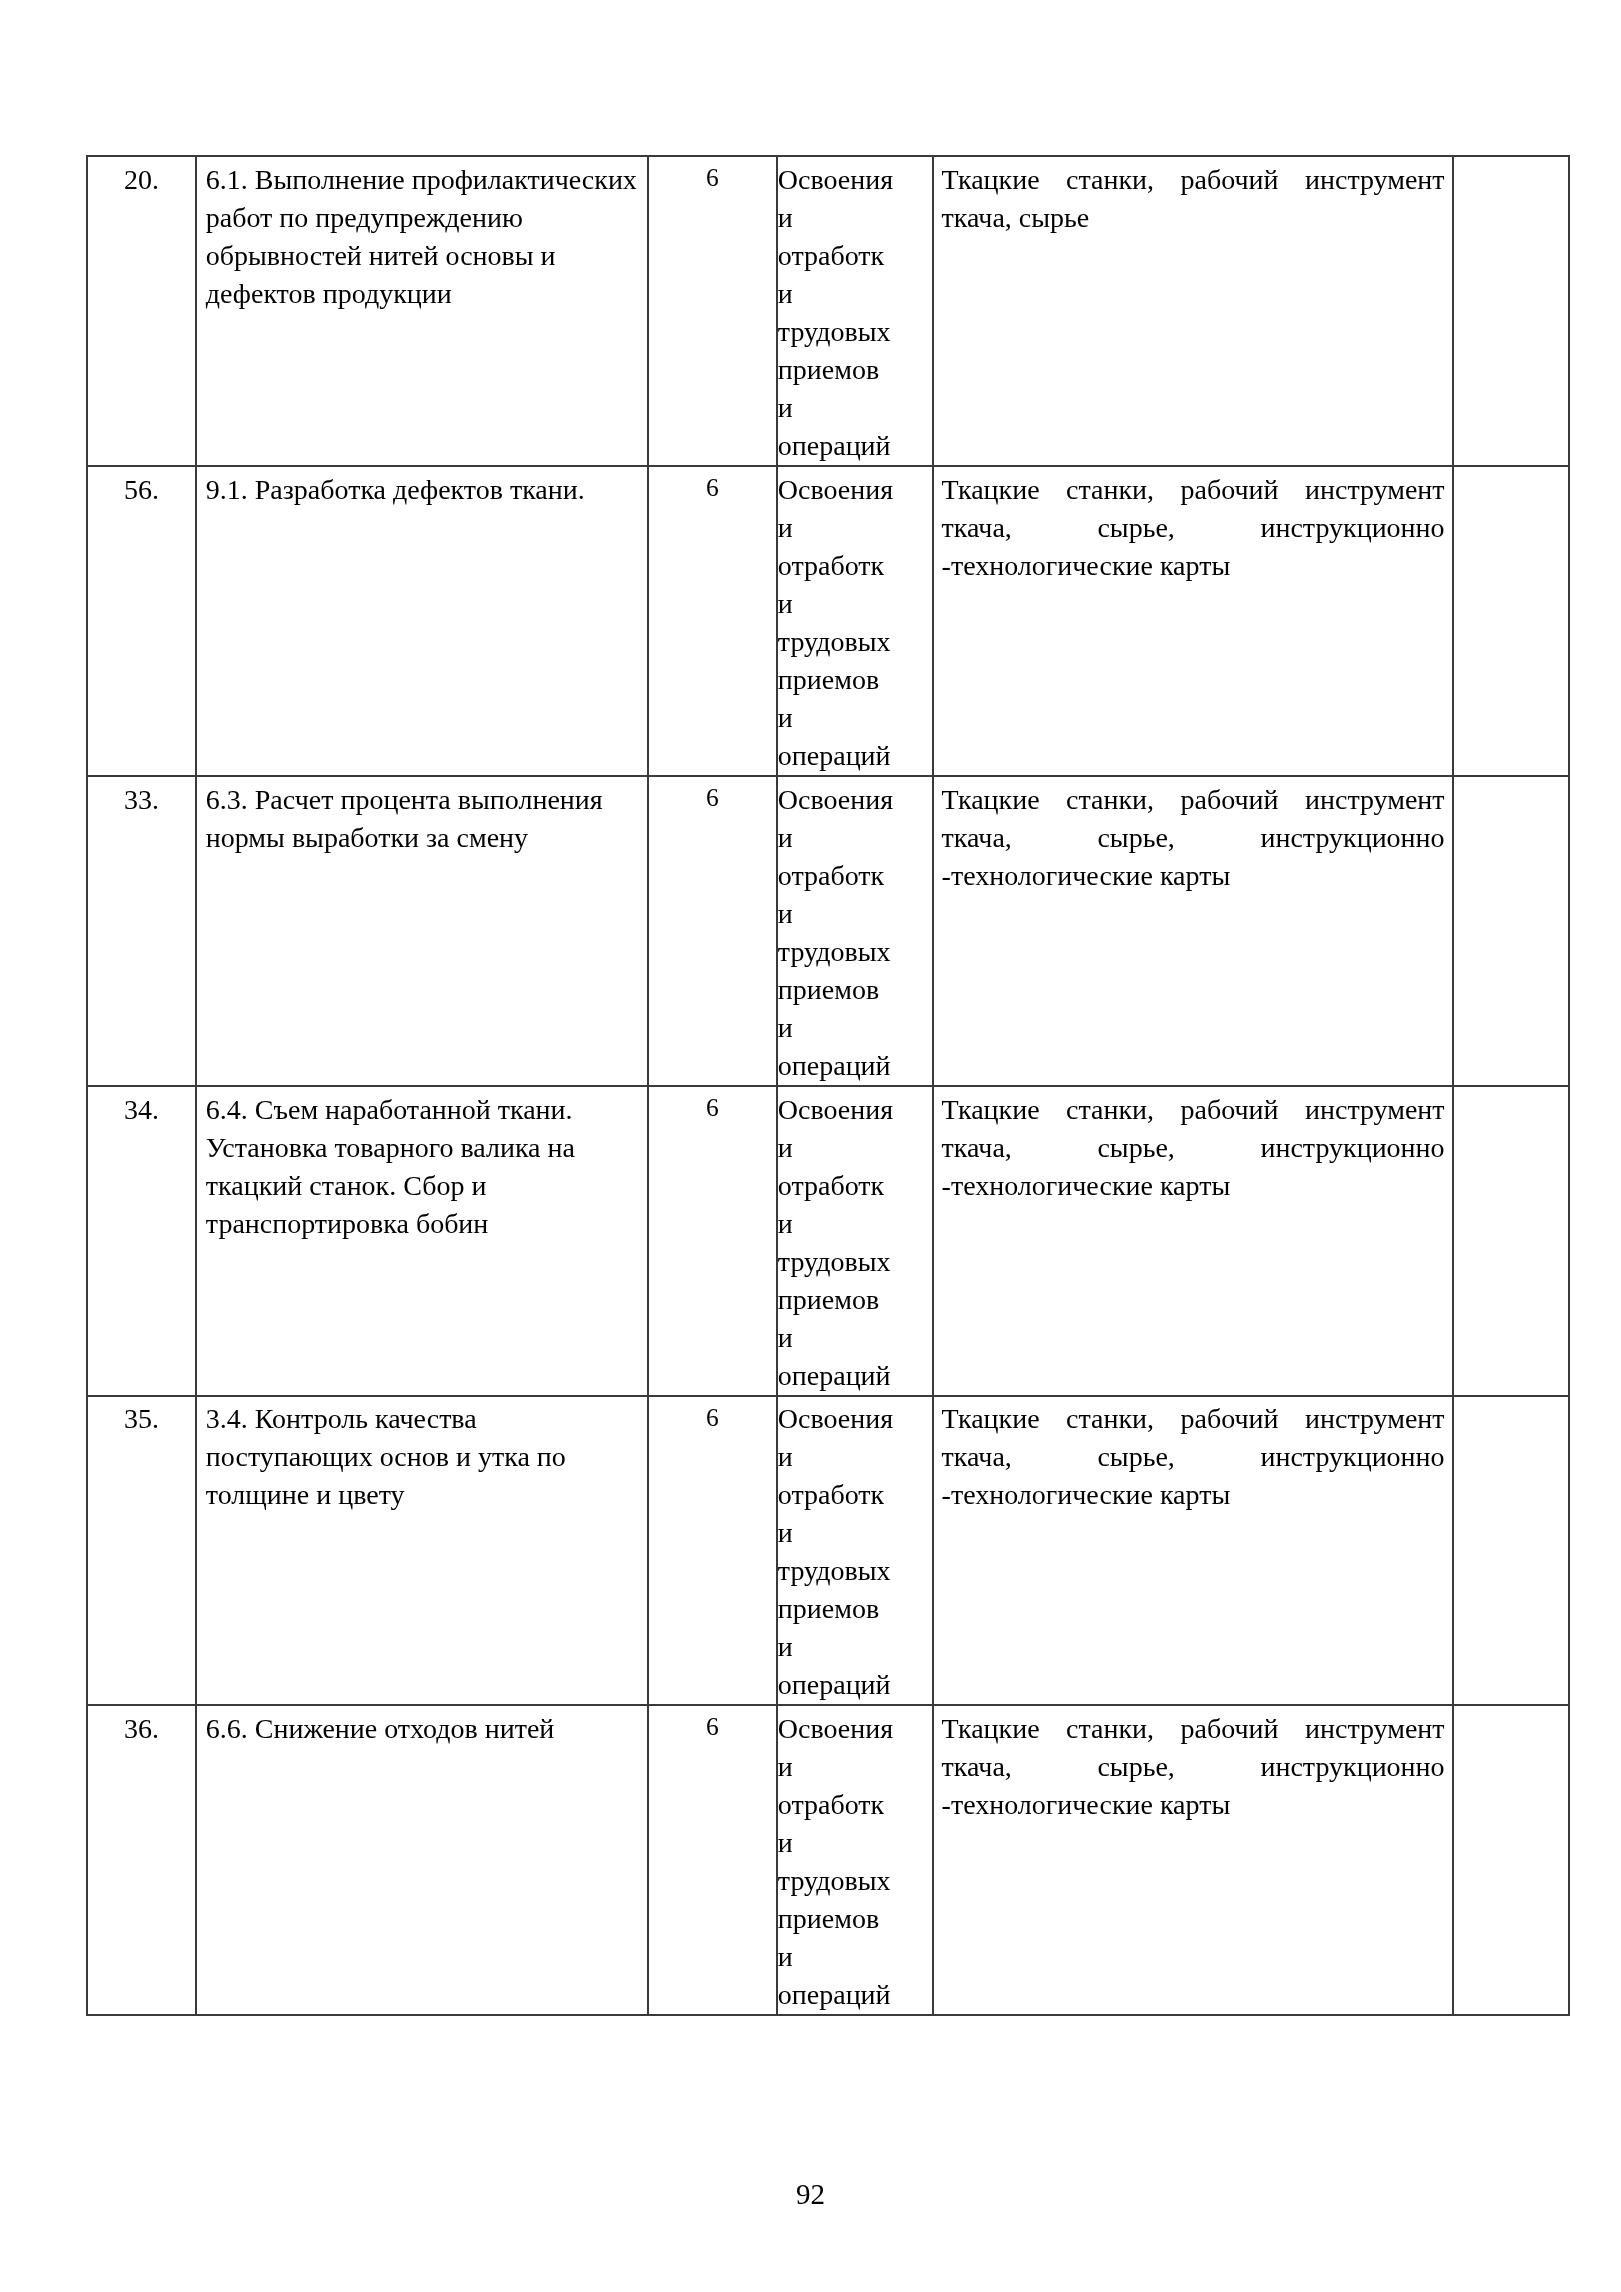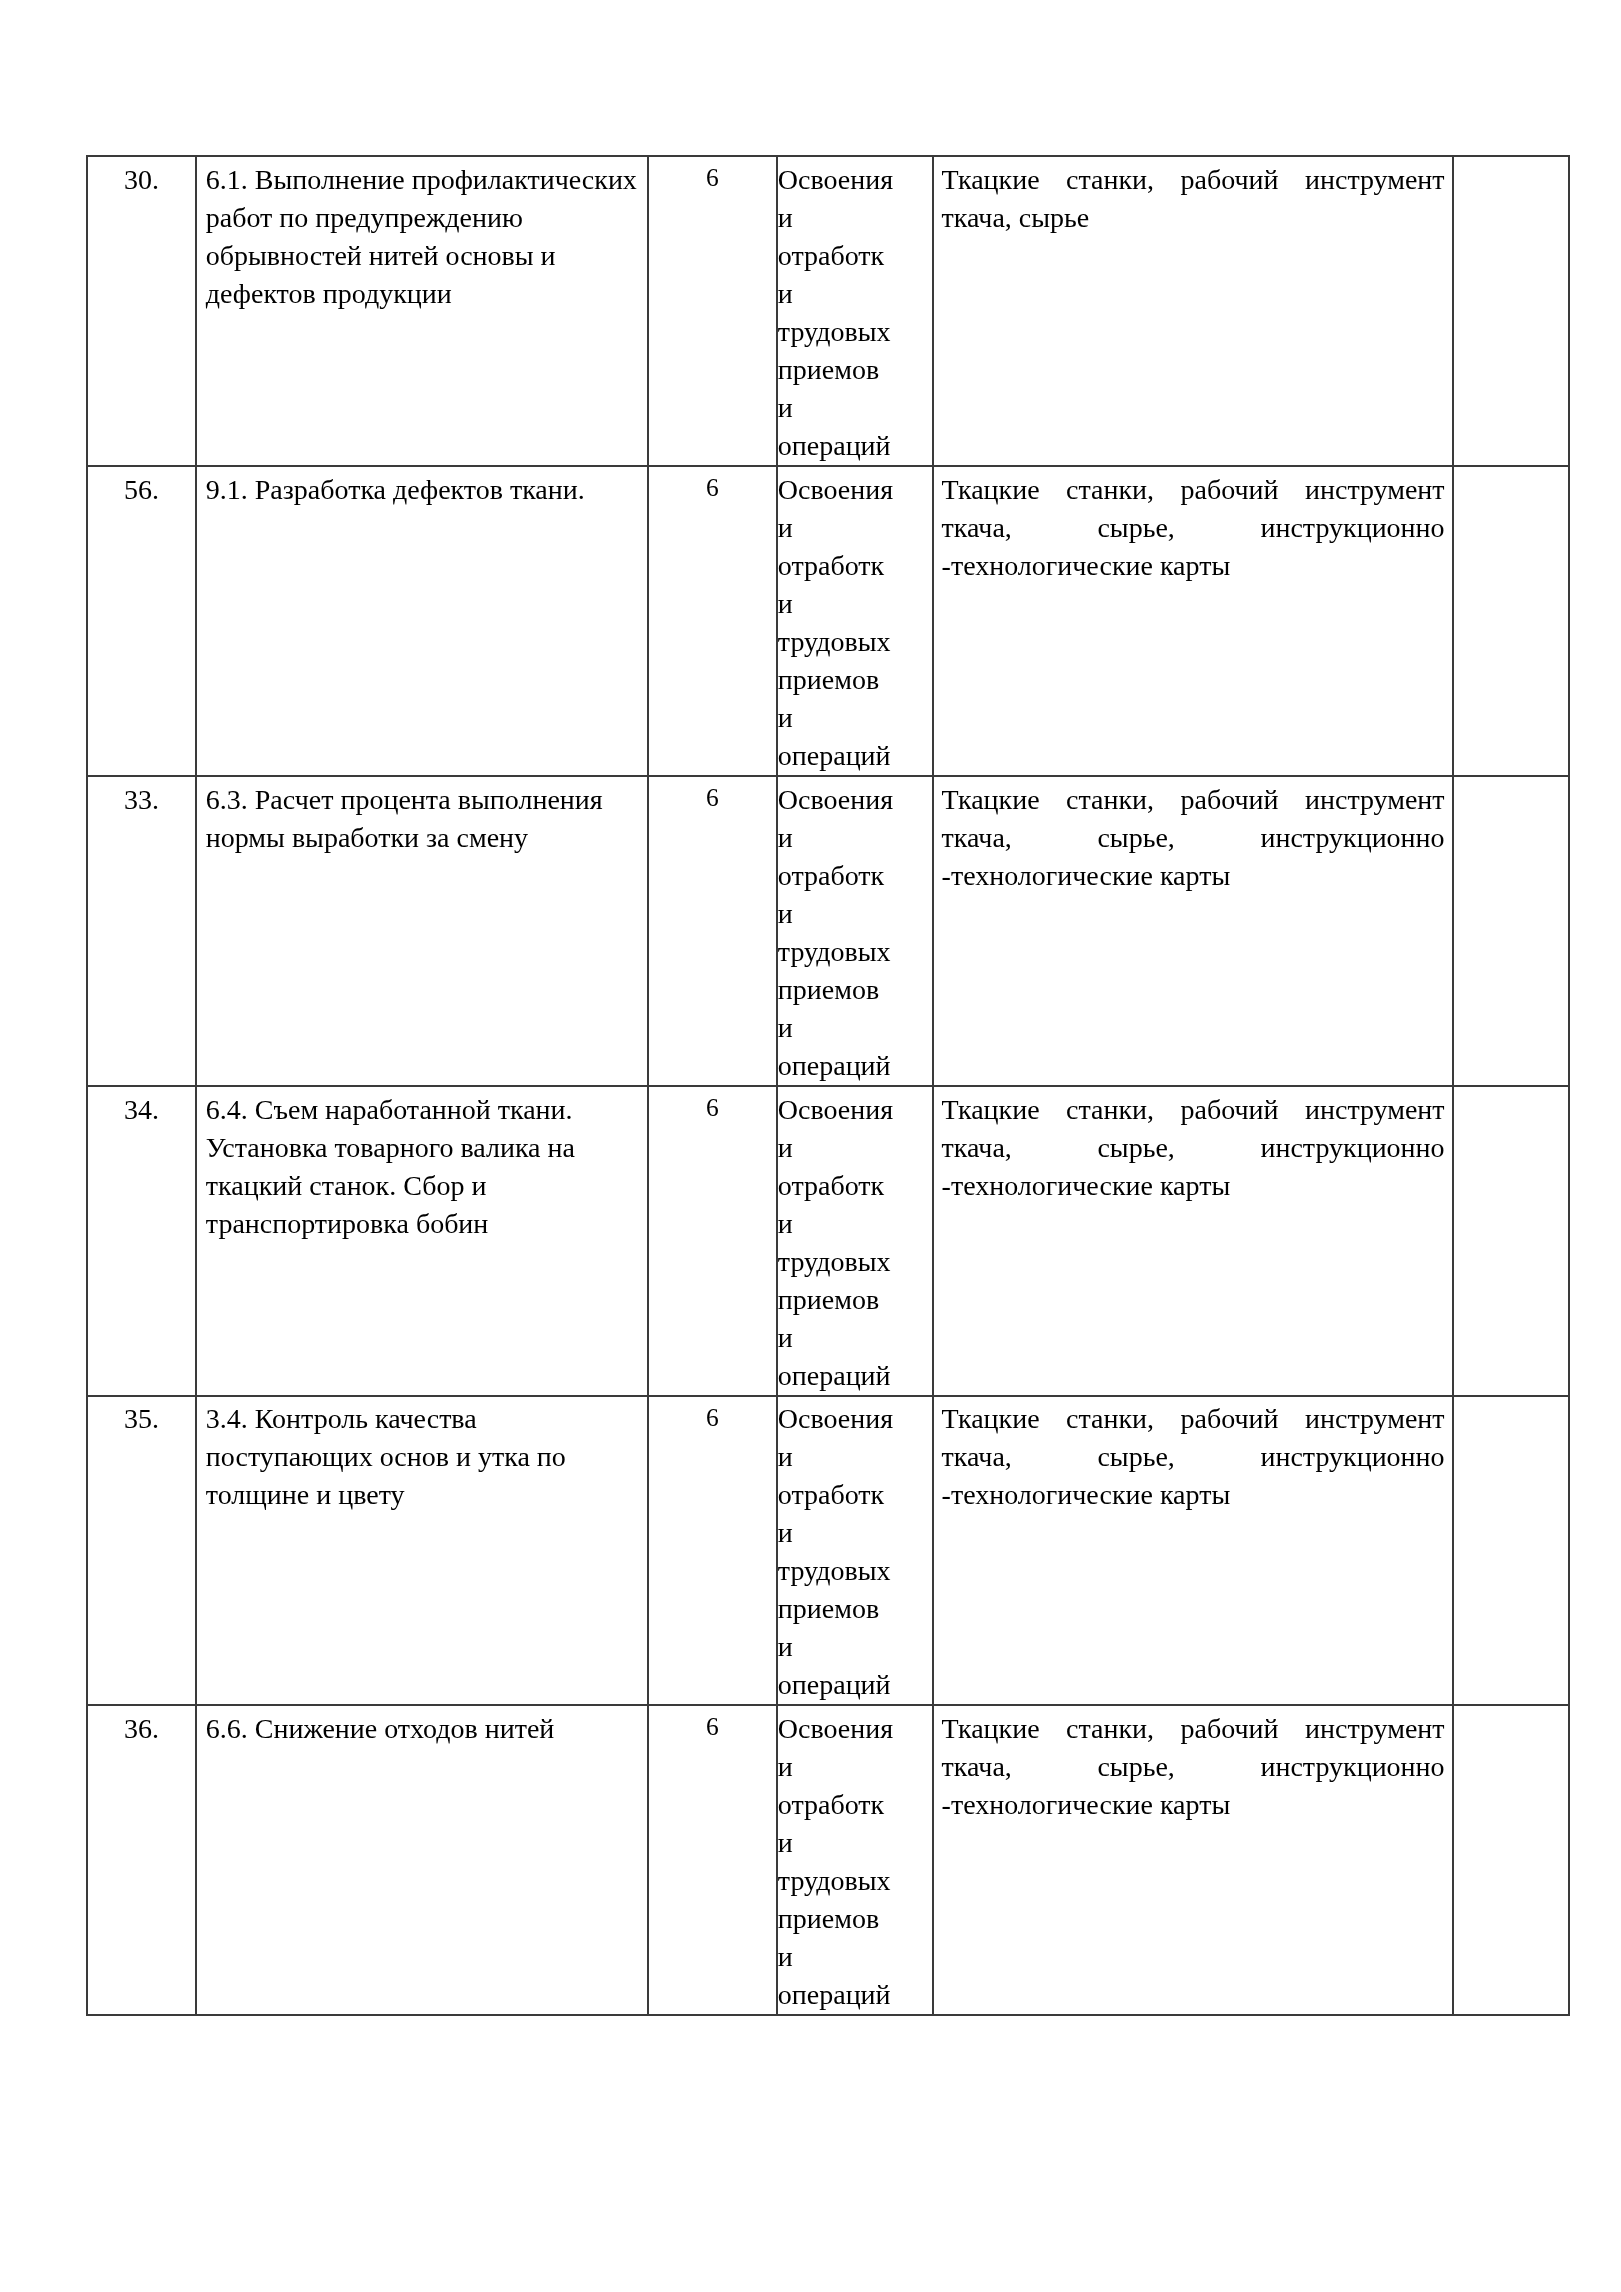--- a/index.html
+++ b/index.html
@@ -23,21 +23,21 @@
   .pagenum { position:absolute; left:0; width:1621px; top:2177px; text-align:center;
              font-size:29px; line-height:35px; }
 </style>
 </head>
 <body>
 
 <div class="page">
   <table class="plan">
     <tbody>
       <tr class="r8">
-        <td class="c-num"><span>30.</span></td>
+        <td class="c-num"><span>20.</span></td>
         <td class="c-topic">6.1. Выполнение профилактических работ по предупреждению обрывностей нитей основы и дефектов продукции</td>
         <td class="c-hours"><span>6</span></td>
         <td class="c-type">Освоения
 и
 отработк
 и
 трудовых
 приемов
 и
 операций</td>
@@ -115,14 +115,15 @@
 трудовых
 приемов
 и
 операций</td>
         <td class="c-equip">Ткацкие станки, рабочий инструмент ткача, сырье, инструкционно -технологические карты</td>
         <td class="c-empty"></td>
       </tr>
     </tbody>
   </table>
 
+  <div class="pagenum">92</div>
 </div>
 
 
 </body></html>

